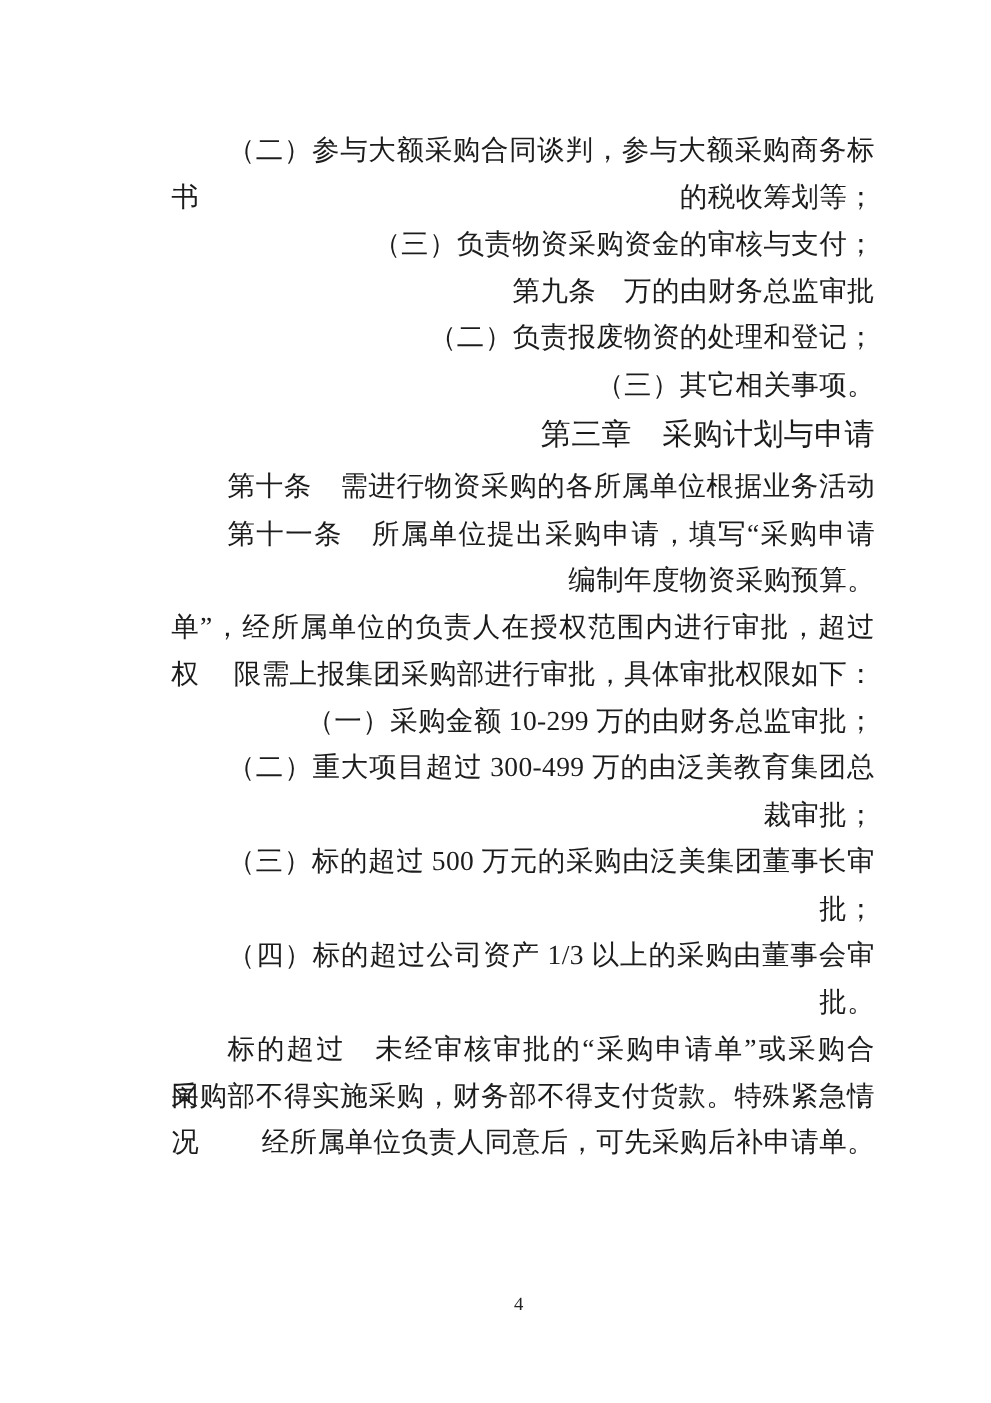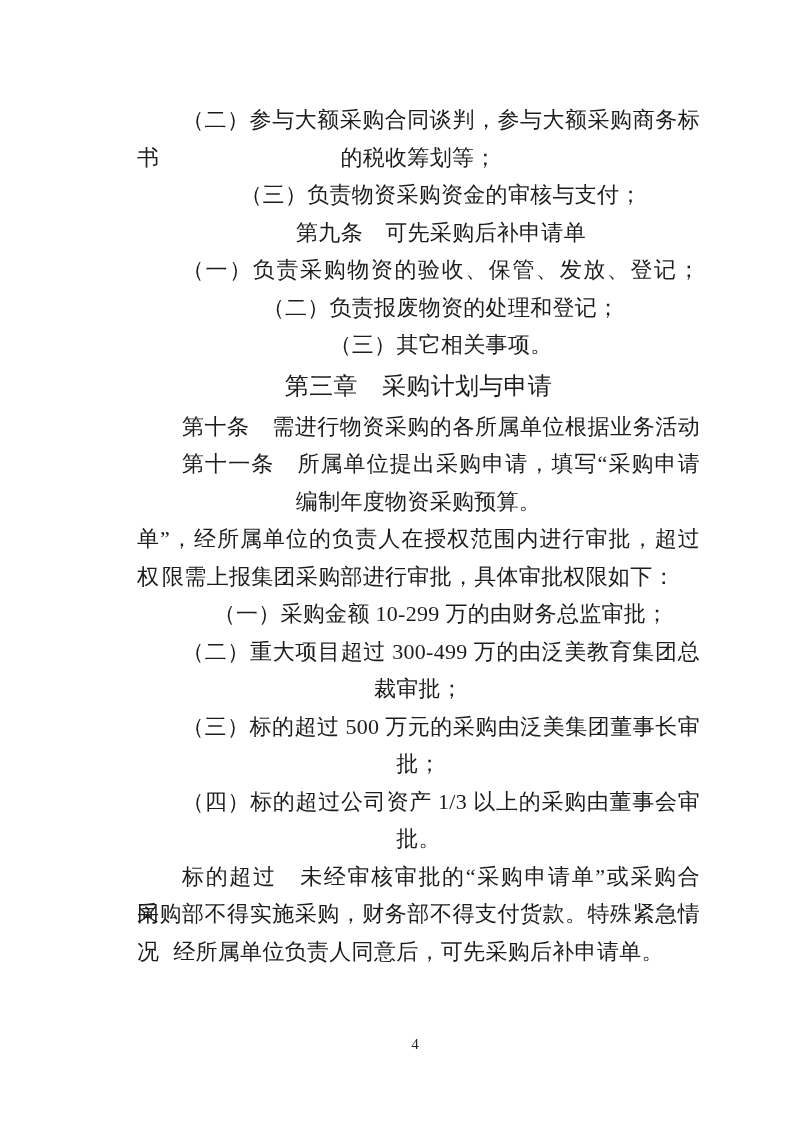--- a/index.html
+++ b/index.html
@@ -20,21 +20,21 @@
   .doc-body {
     position: absolute;
     left: 113px;
     top: 101px;
     width: 563px;
   }
   .line {
     font-size: 22px;
     line-height: 37.5px;
     height: 37.5px;
-    text-align: center;
+    text-align: right;
     white-space: pre-wrap;
     letter-spacing: 0.3px;
   }
   .line.indent {
     text-indent: 45px;
   }
   .line.fill {
     text-align: justify;
     text-align-last: justify;
   }
@@ -63,22 +63,21 @@
   }
 </style>
 </head>
 <body>
 
 <div class="page">
   <div class="doc-body">
       <div class="line indent fill"><span class="seg">（二）参与大额采购合同谈判，参与大额采购商务标书</span></div>
       <div class="line"><span class="seg">的税收筹划等；</span></div>
       <div class="line indent"><span class="seg">（三）负责物资采购资金的审核与支付；</span></div>
-      <div class="line indent"><span class="seg seg-bold">第九条</span><span class="seg">　可先采购后补申请单</span></div>
-      <div class="line indent fill"><span class="seg">（一）负责采购物资的验收、保管、发放、登记；</span></div>
+      <div class="line indent"><span class="seg seg-bold">第九条</span><span class="seg">　万的由财务总监审批</span></div>
       <div class="line indent"><span class="seg">（二）负责报废物资的处理和登记；</span></div>
       <div class="line indent"><span class="seg">（三）其它相关事项。</span></div>
       <div class="line chapter"><span class="seg seg-bold">第三章　采购计划与申请</span></div>
       <div class="line indent fill"><span class="seg seg-bold">第十条</span><span class="seg">　需进行物资采购的各所属单位根据业务活动</span></div>
       <div class="line indent fill"><span class="seg seg-bold">第十一条</span><span class="seg">　所属单位提出采购申请，填写“采购申请</span></div>
       <div class="line"><span class="seg">编制年度物资采购预算。</span></div>
       <div class="line fill"><span class="seg">单”，经所属单位的负责人在授权范围内进行审批，超过权</span></div>
       <div class="line"><span class="seg">限需上报集团采购部进行审批，具体审批权限如下：</span></div>
       <div class="line indent"><span class="seg">（一）采购金额 10-299 万的由财务总监审批；</span></div>
       <div class="line indent fill"><span class="seg">（二）重大项目超过 300-499 万的由泛美教育集团总</span></div>

